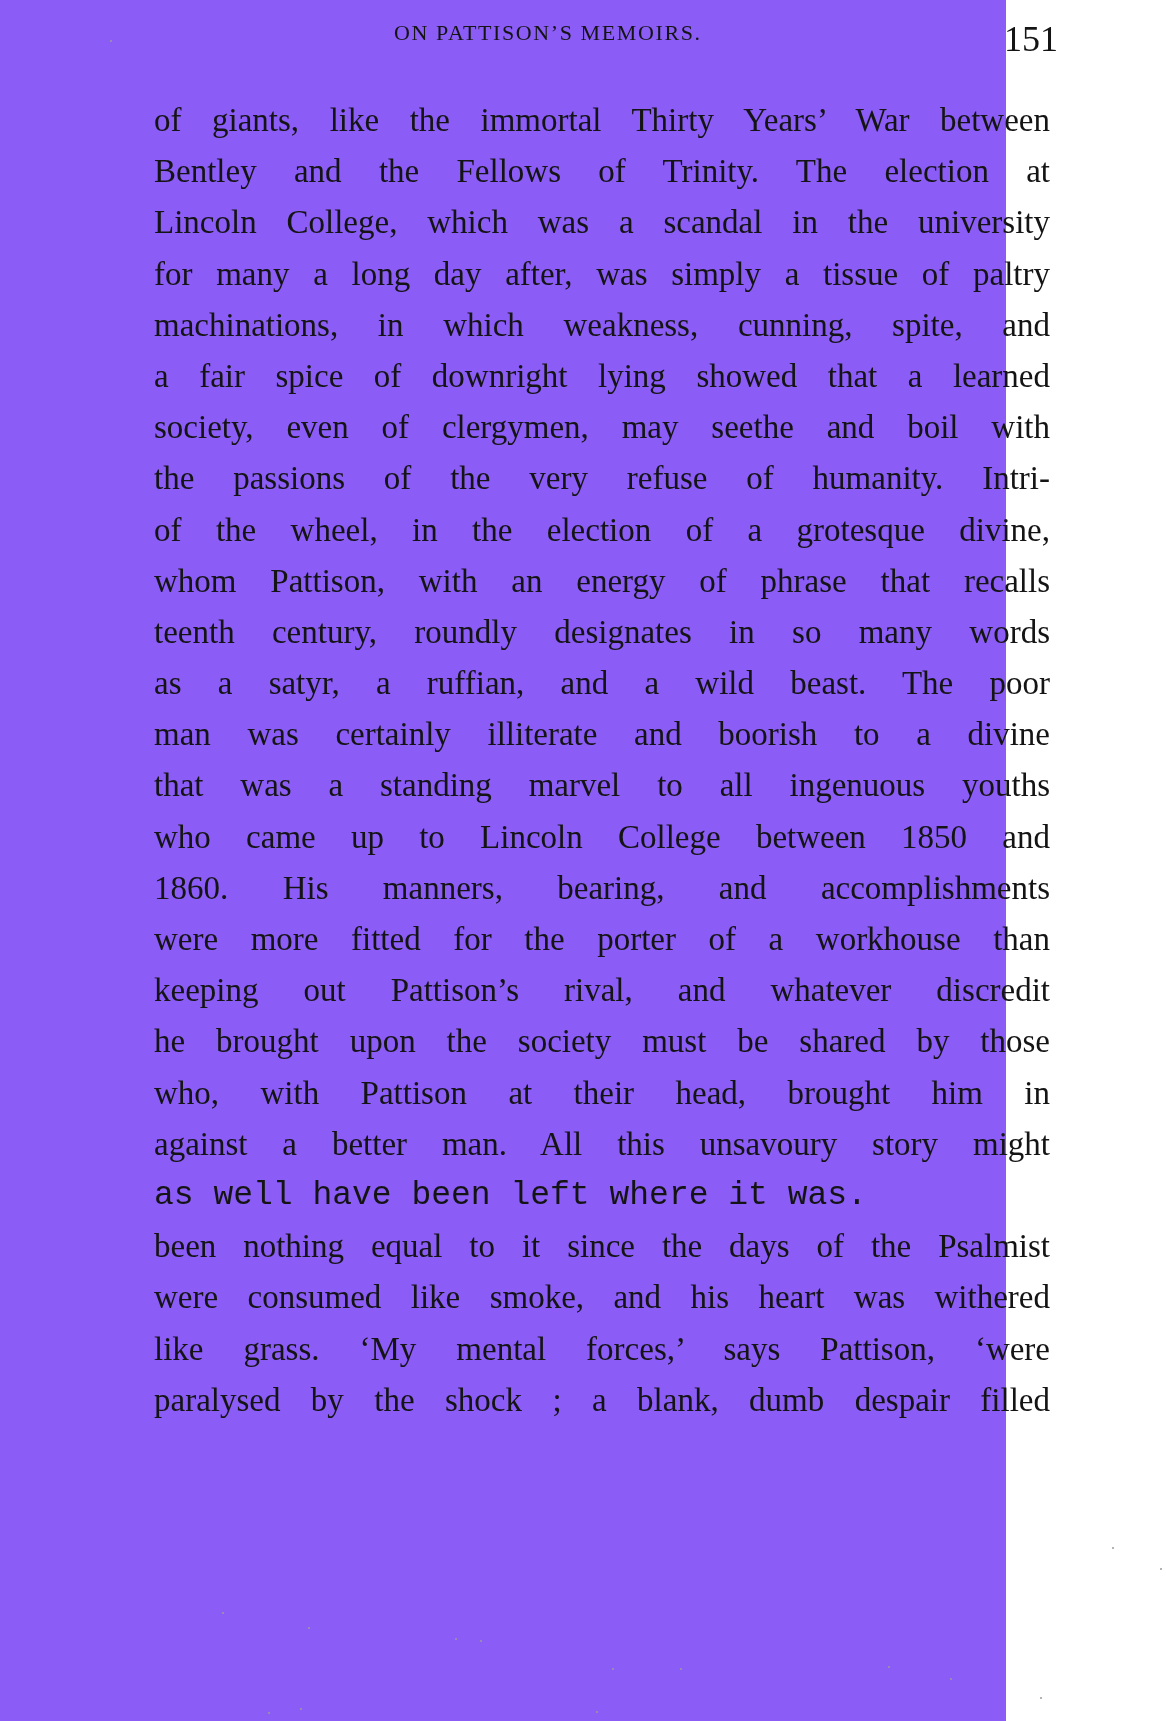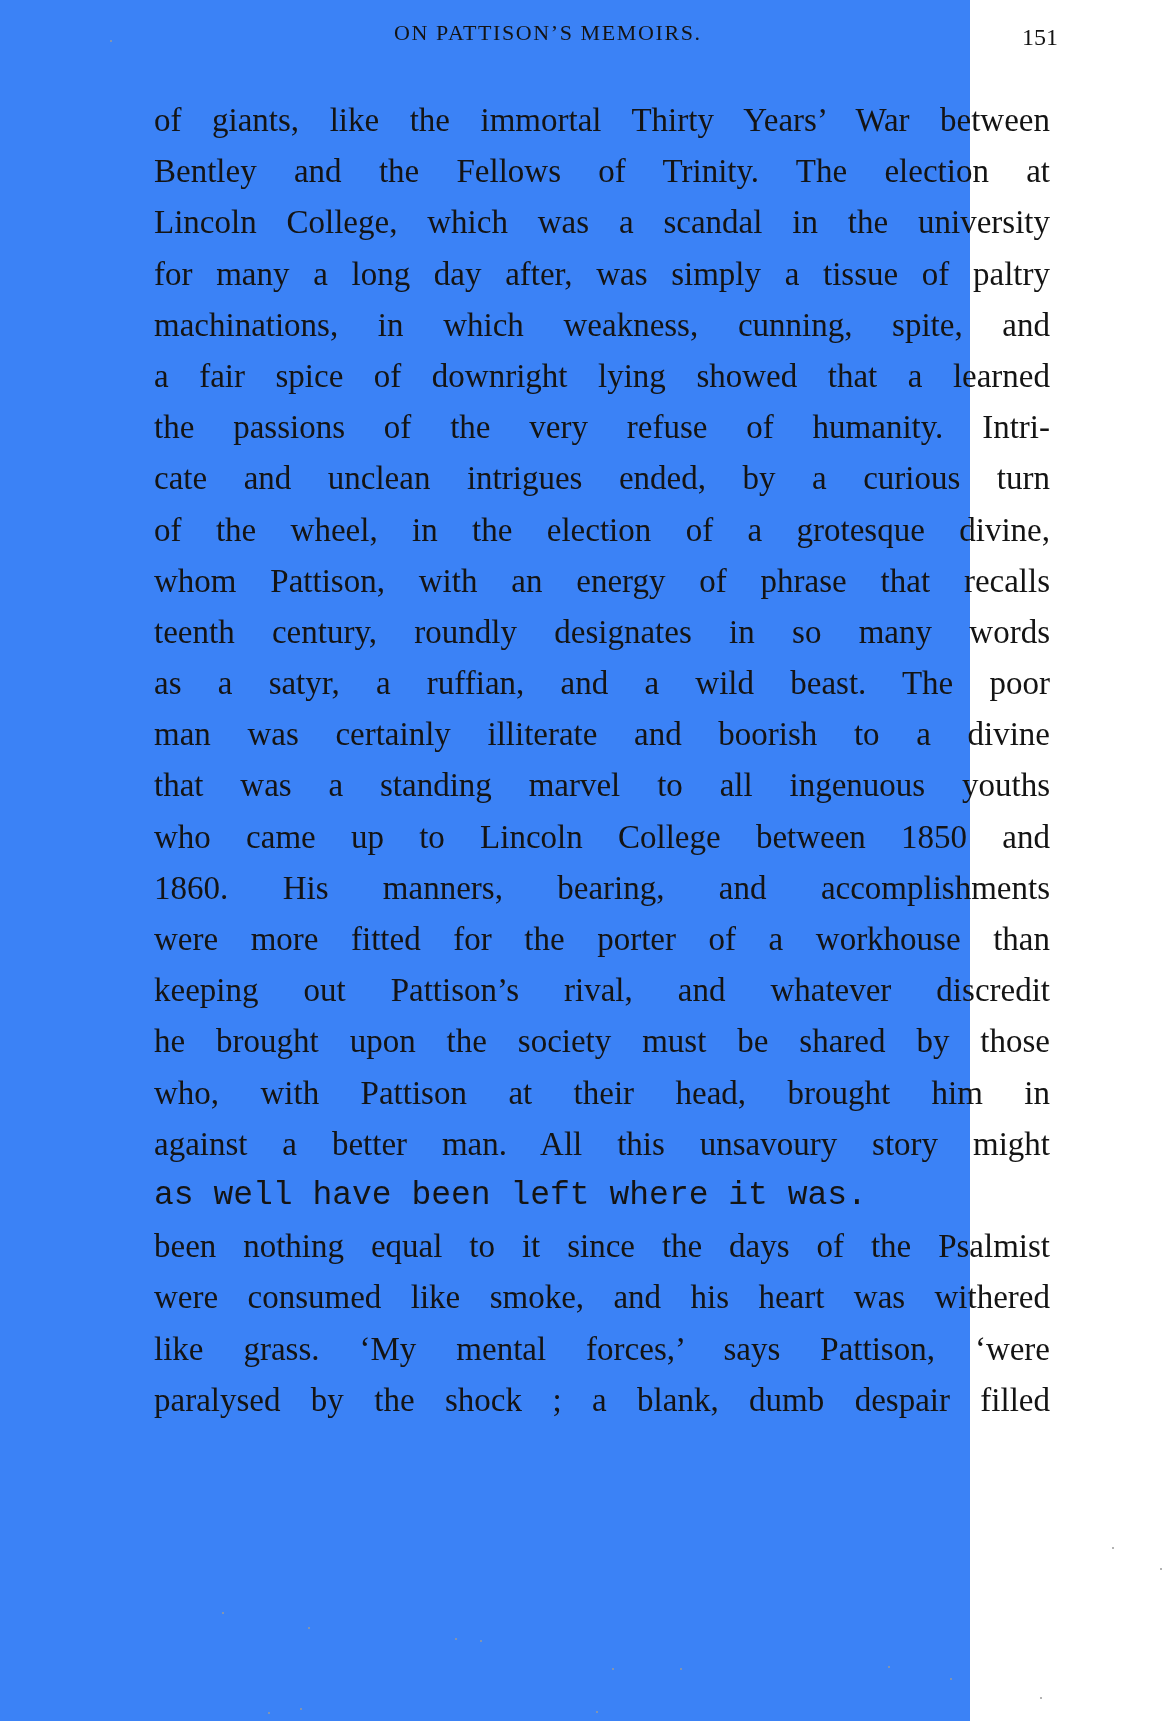--- a/index.html
+++ b/index.html
@@ -13,21 +13,22 @@
       position: relative;
       overflow: hidden;
       font-family: "Liberation Serif", "DejaVu Serif", serif;
       color: #141414;
     }
     .page {
       position: absolute;
       left: 0; top: 0;
       width: 970px;
       height: 1721px;
-      background: #3b82f6;
+      background: #8b5cf6;
+      padding-left: 36px;
     }
     .running-head {
       position: absolute;
       top: 18px;
       left: 0;
       width: 1166px;
       height: 40px;
     }
     .running-title {
       position: absolute;
@@ -35,23 +36,22 @@
       top: 2px;
       font-size: 22px;
       letter-spacing: 1.6px;
       text-transform: uppercase;
       white-space: nowrap;
     }
     .page-number {
       position: absolute;
       right: 108px;
       top: 0px;
-      font-size: 24px;
+      font-size: 36px;
       white-space: nowrap;
-      margin-top: 6px;
     }
     .body-text {
       position: absolute;
       left: 154px;
       top: 95px;
       width: 896px;
     }
     .line {
       display: block;
       height: 51.2px;
@@ -89,22 +89,22 @@
   </div>
 
   <div class="body-text">
     <div class="paragraph">
       <span class="line">of giants, like the immortal Thirty Years’ War between</span>
       <span class="line">Bentley and the Fellows of Trinity.  The election at</span>
       <span class="line">Lincoln College, which was a scandal in the university</span>
       <span class="line">for many a long day after, was simply a tissue of paltry</span>
       <span class="line">machinations, in which weakness, cunning, spite, and</span>
       <span class="line">a fair spice of downright lying showed that a learned</span>
+      <span class="line">society, even of clergymen, may seethe and boil with</span>
       <span class="line">the passions of the very refuse of humanity.  Intri-</span>
-      <span class="line">cate and unclean intrigues ended, by a curious turn</span>
       <span class="line">of the wheel, in the election of a grotesque divine,</span>
       <span class="line">whom Pattison, with an energy of phrase that recalls</span>
       <span class="line">teenth century, roundly designates in so many words</span>
       <span class="line">as a satyr, a ruffian, and a wild beast.  The poor</span>
       <span class="line">man was certainly illiterate and boorish to a divine</span>
       <span class="line">that was a standing marvel to all ingenuous youths</span>
       <span class="line">who came up to Lincoln College between 1850 and</span>
       <span class="line">1860.  His manners, bearing, and accomplishments</span>
       <span class="line">were more fitted for the porter of a workhouse than</span>
       <span class="line">keeping out Pattison’s rival, and whatever discredit</span>

